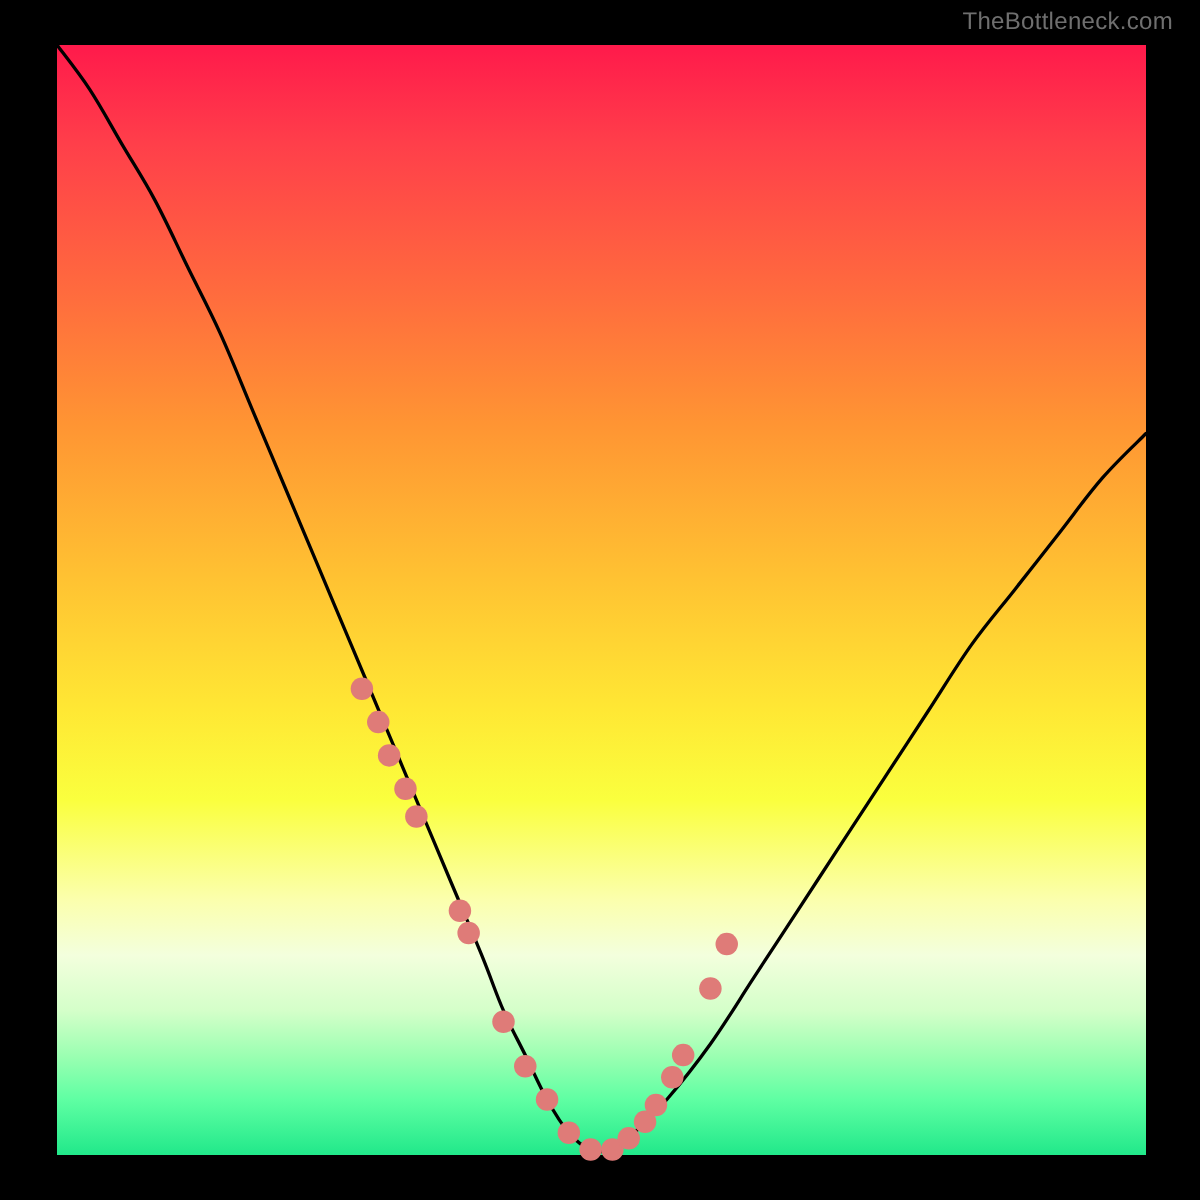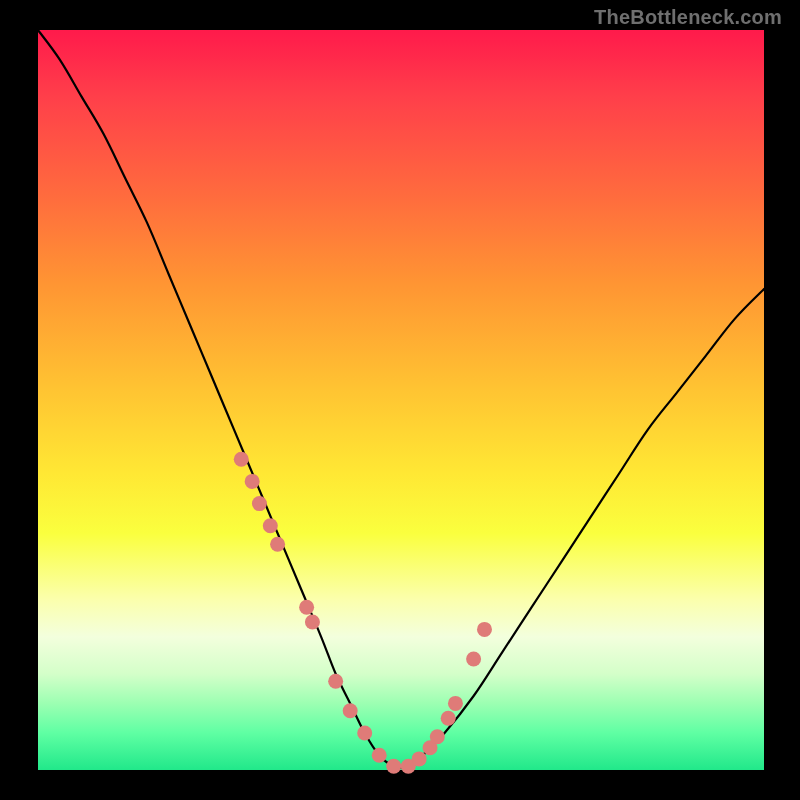--- a/index.html
+++ b/index.html
@@ -40,23 +40,23 @@
       #9cffb2 91%,
       #5fffa3 95%,
       #21e88a 100%
     );
   }
   .watermark {
     position: absolute;
     top: 6px;
     right: 18px;
     color: #6f6f6f;
-    font-size: 20px;
+    font-size: 16px;
     letter-spacing: 0.2px;
-    font-weight: 700;
+    font-weight: 400;
   }
   svg.curve {
     position: absolute;
     left: 0;
     top: 0;
     width: 726px;
     height: 740px;
     overflow: visible;
   }
 </style>

